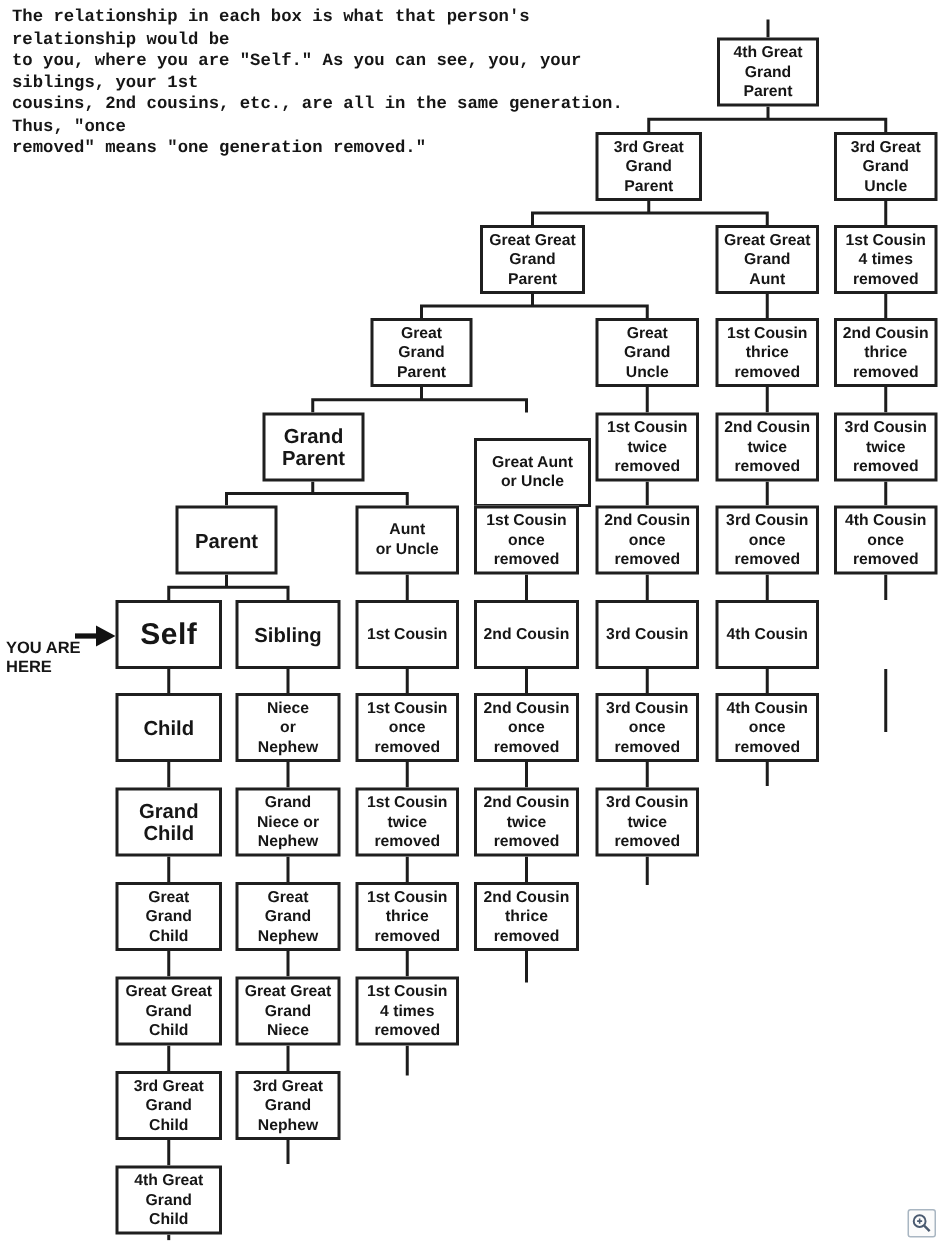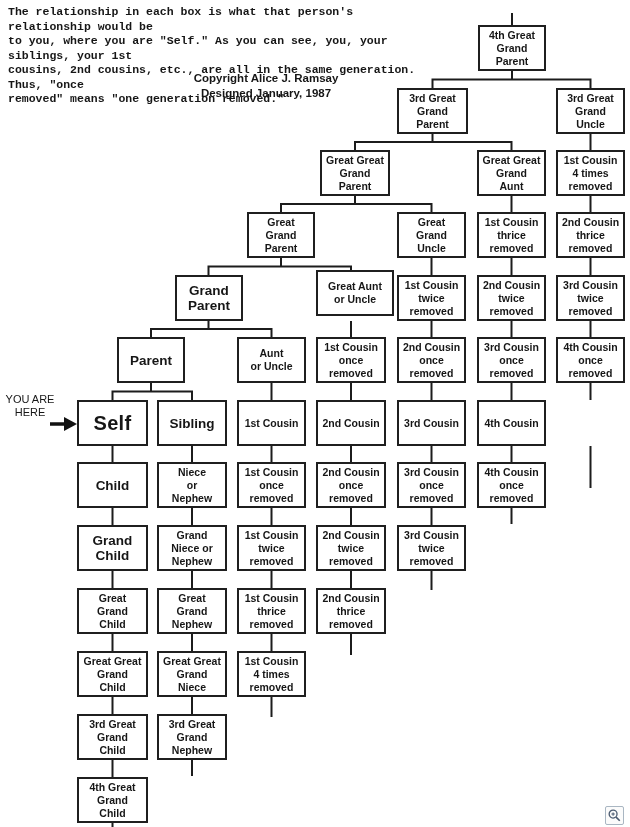--- a/index.html
+++ b/index.html
@@ -19,22 +19,22 @@
   .box{
     position:absolute;height:46px;width:69px;box-sizing:border-box;
     border:2px solid #1f1f1f;background:#ffffff;
     display:flex;align-items:center;justify-content:center;
     text-align:center;font-weight:bold;font-size:10.5px;line-height:13px;
     white-space:pre-line;
   }
   .box.lg{font-size:13.5px;line-height:15px;}
   .box.xl{font-size:20px;letter-spacing:.3px;}
   .yah{
-    position:absolute;left:4px;top:393px;width:52px;text-align:center;
-    font-weight:normal;font-size:11px;line-height:13px;white-space:pre-line;
+    position:absolute;left:4px;top:426px;width:52px;text-align:left;
+    font-weight:bold;font-size:11px;line-height:13px;white-space:pre-line;
   }
   .yah-arrow{position:absolute;left:48px;top:414px;}
   .zoombtn{
     position:absolute;left:605px;top:806px;width:19px;height:19px;padding:0;
     background:#fbfbfb;border:1px solid #a9b6c2;border-radius:2px;
     display:flex;align-items:center;justify-content:center;cursor:pointer;
   }
 </style>
 </head>
 <body>
@@ -58,24 +58,20 @@
     <path d="M351 321 V337 M351 383 V400 M351 446 V462 M351 508 V525 M351 571 V588 M351 634 V655"></path>
     <path d="M431.5 258 V275 M431.5 321 V337 M431.5 383 V400 M431.5 446 V462 M431.5 508 V525 M431.5 571 V590"></path>
     <path d="M511.5 196 V212 M511.5 258 V275 M511.5 321 V337 M511.5 383 V400 M511.5 446 V462 M511.5 508 V524"></path>
     <path d="M590.5 134 V150 M590.5 196 V212 M590.5 258 V275 M590.5 321 V337 M590.5 383 V400 M590.5 446 V488"></path>
   </svg>
 
   <div class="intro">The relationship in each box is what that person's relationship would be
 to you, where you are "Self."  As you can see, you, your siblings, your 1st
 cousins, 2nd cousins, etc., are all in the same generation.  Thus, "once
 removed" means "one generation removed."</div>
-  <div class="credit">
-    <div>Copyright Alice J. Ramsay</div>
-    <div>Designed January, 1987</div>
-  </div>
 
   <div class="yah">YOU ARE
 HERE</div>
   <svg class="yah-arrow" width="30" height="20" viewBox="0 0 30 20">
     <path d="M2 10 H17" stroke="#111" stroke-width="3.5" fill="none"></path>
     <polygon points="16,3 29,10 16,17" fill="#111"></polygon>
   </svg>
 
   <div class="box" style="left:478px;top:25px;width:68px">4th Great
 Grand
@@ -106,21 +102,21 @@
 Uncle</div>
   <div class="box" style="left:477px;top:212px">1st Cousin
 thrice
 removed</div>
   <div class="box" style="left:556px;top:212px">2nd Cousin
 thrice
 removed</div>
 
   <div class="box lg" style="left:175px;top:275px;width:68px">Grand
 Parent</div>
-  <div class="box" style="left:316px;top:270px;width:78px">Great Aunt
+  <div class="box" style="left:316px;top:292px;width:78px">Great Aunt
 or Uncle</div>
   <div class="box" style="left:397px;top:275px">1st Cousin
 twice
 removed</div>
   <div class="box" style="left:477px;top:275px">2nd Cousin
 twice
 removed</div>
   <div class="box" style="left:556px;top:275px">3rd Cousin
 twice
 removed</div>

